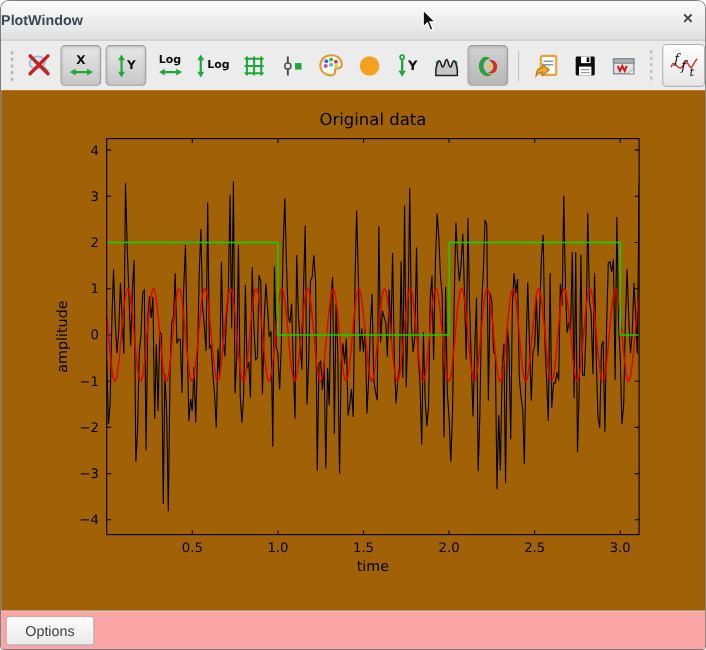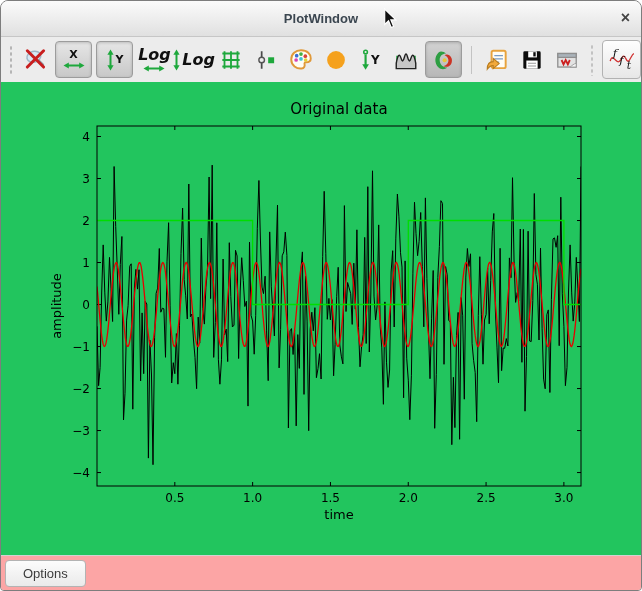--- a/index.html
+++ b/index.html
@@ -7,21 +7,21 @@
   .window {
     width: 642px; height: 591px; position: relative;
     border: 1px solid #7d7d7d; border-radius: 8px 8px 4px 4px;
     overflow: hidden; background: #ececec;
     display: flex; flex-direction: column;
   }
   .titlebar {
     flex: 0 0 36px; position: relative;
     background: linear-gradient(#fbfbfb, #e0e0e0);
     border-bottom: 1px solid #c6c6c6;
-    display: flex; align-items: center; justify-content: center;
+    display: flex; align-items: center; justify-content: flex-start;
   }
   .title { font-size: 13px; font-weight: bold; color: #3b4650; }
   .close-btn {
     position: absolute; right: 11px; top: 8px;
     border: none; background: transparent; cursor: default;
     font-size: 16px; line-height: 18px; color: #444; font-weight: bold;
   }
   .toolbar {
     flex: 0 0 45px; display: flex; align-items: center;
     gap: 4px; padding: 0 5px; background: #ececec;
@@ -42,28 +42,28 @@
     box-shadow: inset 0 1px 3px rgba(0,0,0,0.18);
   }
   .tool.btn.dark { background: linear-gradient(#d2d2d2, #b7b7b7); }
   .tool.raised {
     width: 39px; height: 39px; border: 1px solid #b2b2b2; border-radius: 4px;
     background: linear-gradient(#fefefe, #e7e7e7);
   }
   .icon-stack { display: flex; flex-direction: column; align-items: center; gap: 1px; }
   .icon-row { display: flex; align-items: center; gap: 1px; }
   .lbl { font-weight: bold; font-size: 11px; color: #101010; line-height: 1; font-family: "DejaVu Sans", sans-serif; }
-  .lbl.small { font-size: 16px; font-style: italic; }
+  .lbl.small { font-size: 10px; }
   .sep { width: 1px; height: 28px; background: #c3c3c3; margin: 0 5px; flex: 0 0 auto; }
   .dotsep {
     width: 4px; height: 32px; margin: 0 4px; flex: 0 0 auto;
     background-image: radial-gradient(#c2c2c2 38%, transparent 42%);
     background-size: 4px 6px;
   }
-  .canvas { flex: 1 1 auto; background: #22c55e; position: relative; padding-left: 40px; }
+  .canvas { flex: 1 1 auto; background: #a16207; position: relative; padding-left: 40px; }
   #chart { position: absolute; left: 0; top: 0; font-family: "DejaVu Sans", sans-serif; }
   .bottombar {
     flex: 0 0 35px; background: #fca5a5; border-top: 1px solid #d2d2d2;
     display: flex; align-items: center; padding: 0 4px;
   }
   .options-btn {
     padding: 5px 17px; font-size: 13px; color: #3c3c3c;
     font-family: "Liberation Sans", sans-serif;
     background: linear-gradient(#fcfcfc, #eaeaea);
     border: 1px solid #b3b3b3; border-radius: 4px;

